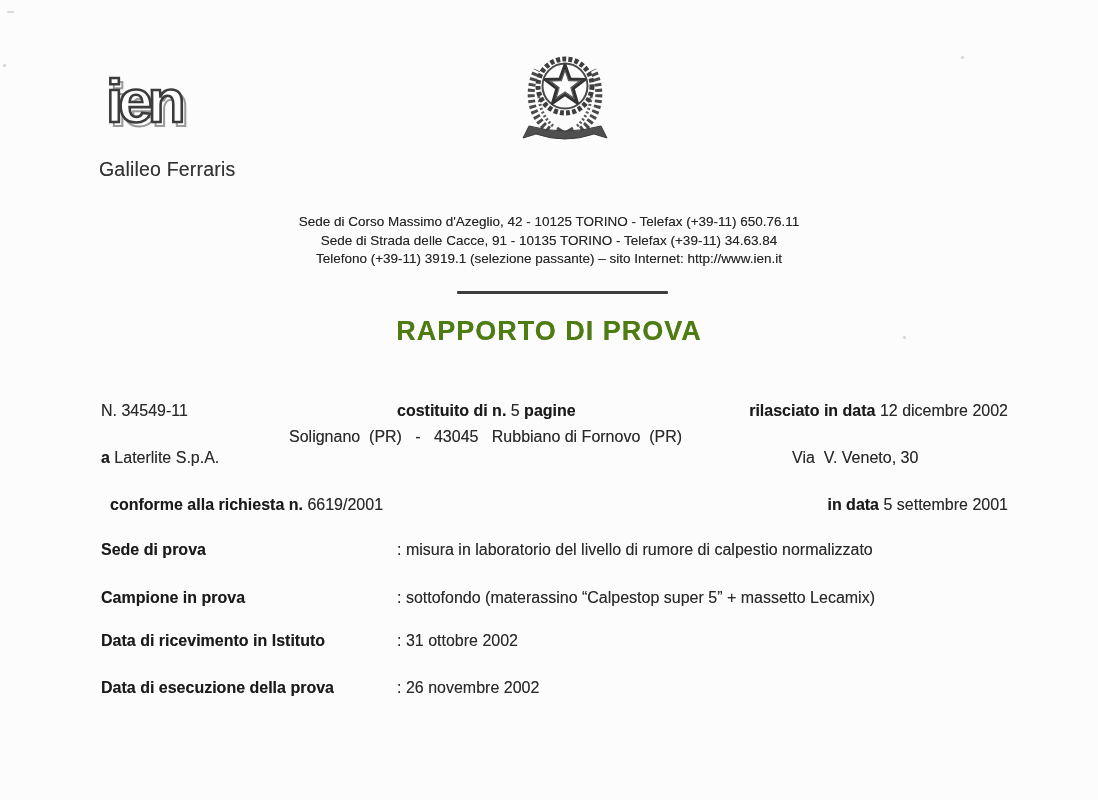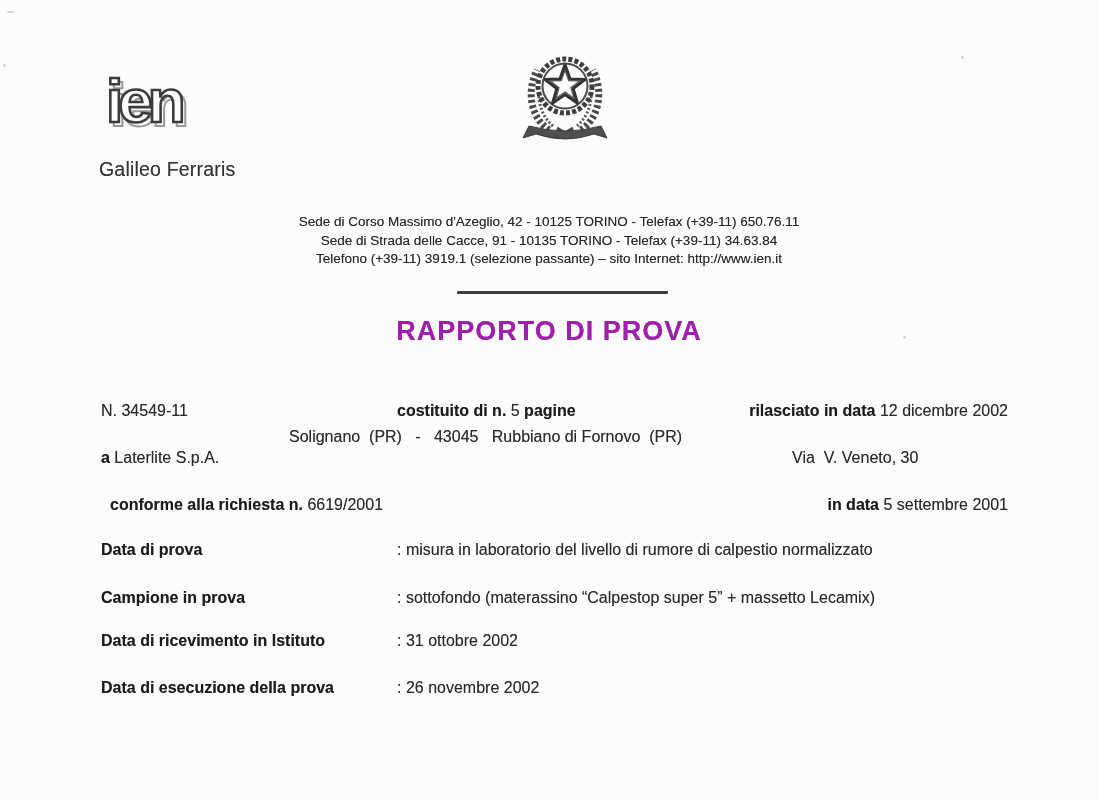--- a/index.html
+++ b/index.html
@@ -14,21 +14,21 @@
   }
   .abs{position:absolute;}
   .scan{text-shadow:0 0 .6px rgba(20,20,20,.45);}
   .b{font-weight:bold;color:#1b1b1b;}
   .pre{white-space:pre;}
 
   .org-line{left:99px;font-size:19.5px;color:#343434;letter-spacing:.2px;}
   .addr-wrap{left:16px;width:1066px;top:213px;text-align:center;font-size:13.5px;line-height:18.5px;color:#262626;}
   .rule{left:457px;top:291px;width:211px;height:3px;background:#3d3d3d;border-radius:1px;}
   .title-wrap{left:16px;width:1066px;top:316px;text-align:center;}
-  .title-text{font-size:27px;font-weight:bold;color:#a21caf;letter-spacing:1px;}
+  .title-text{font-size:27px;font-weight:bold;color:#4d7c0f;letter-spacing:1px;}
 
   .row{font-size:16px;line-height:19px;}
   .num{left:101px;top:401px;}
   .mid1{left:397px;top:401px;}
   .right1{right:90px;top:401px;}
   .client1{left:101px;top:448px;}
   .client2{left:289px;top:427px;}
   .client3{left:792px;top:448px;}
   .req{left:110px;top:495px;}
   .reqdate{right:90px;top:495px;}
@@ -100,21 +100,21 @@
   <div class="abs scan row client2 pre">Solignano  (PR)   -   43045   Rubbiano di Fornovo  (PR)</div>
   <div class="abs scan row client3 pre">Via  V. Veneto, 30</div>
 
   <div class="abs scan row req">
     <span class="b pre">conforme alla richiesta n. </span><span>6619/2001</span>
   </div>
   <div class="abs scan row reqdate">
     <span class="b pre">in data </span><span>5 settembre 2001</span>
   </div>
 
-  <div class="abs scan row b lbl r4">Data di prova</div>
+  <div class="abs scan row b lbl r4">Sede di prova</div>
   <div class="abs scan row val r4">: misura in laboratorio del livello di rumore di calpestio normalizzato</div>
 
   <div class="abs scan row b lbl r5">Campione in prova</div>
   <div class="abs scan row val r5">: sottofondo (materassino “Calpestop super 5” + massetto Lecamix)</div>
 
   <div class="abs scan row b lbl r6">Data di ricevimento in Istituto</div>
   <div class="abs scan row val r6">: 31 ottobre 2002</div>
 
   <div class="abs scan row b lbl r7">Data di esecuzione della prova</div>
   <div class="abs scan row val r7">: 26 novembre 2002</div>

